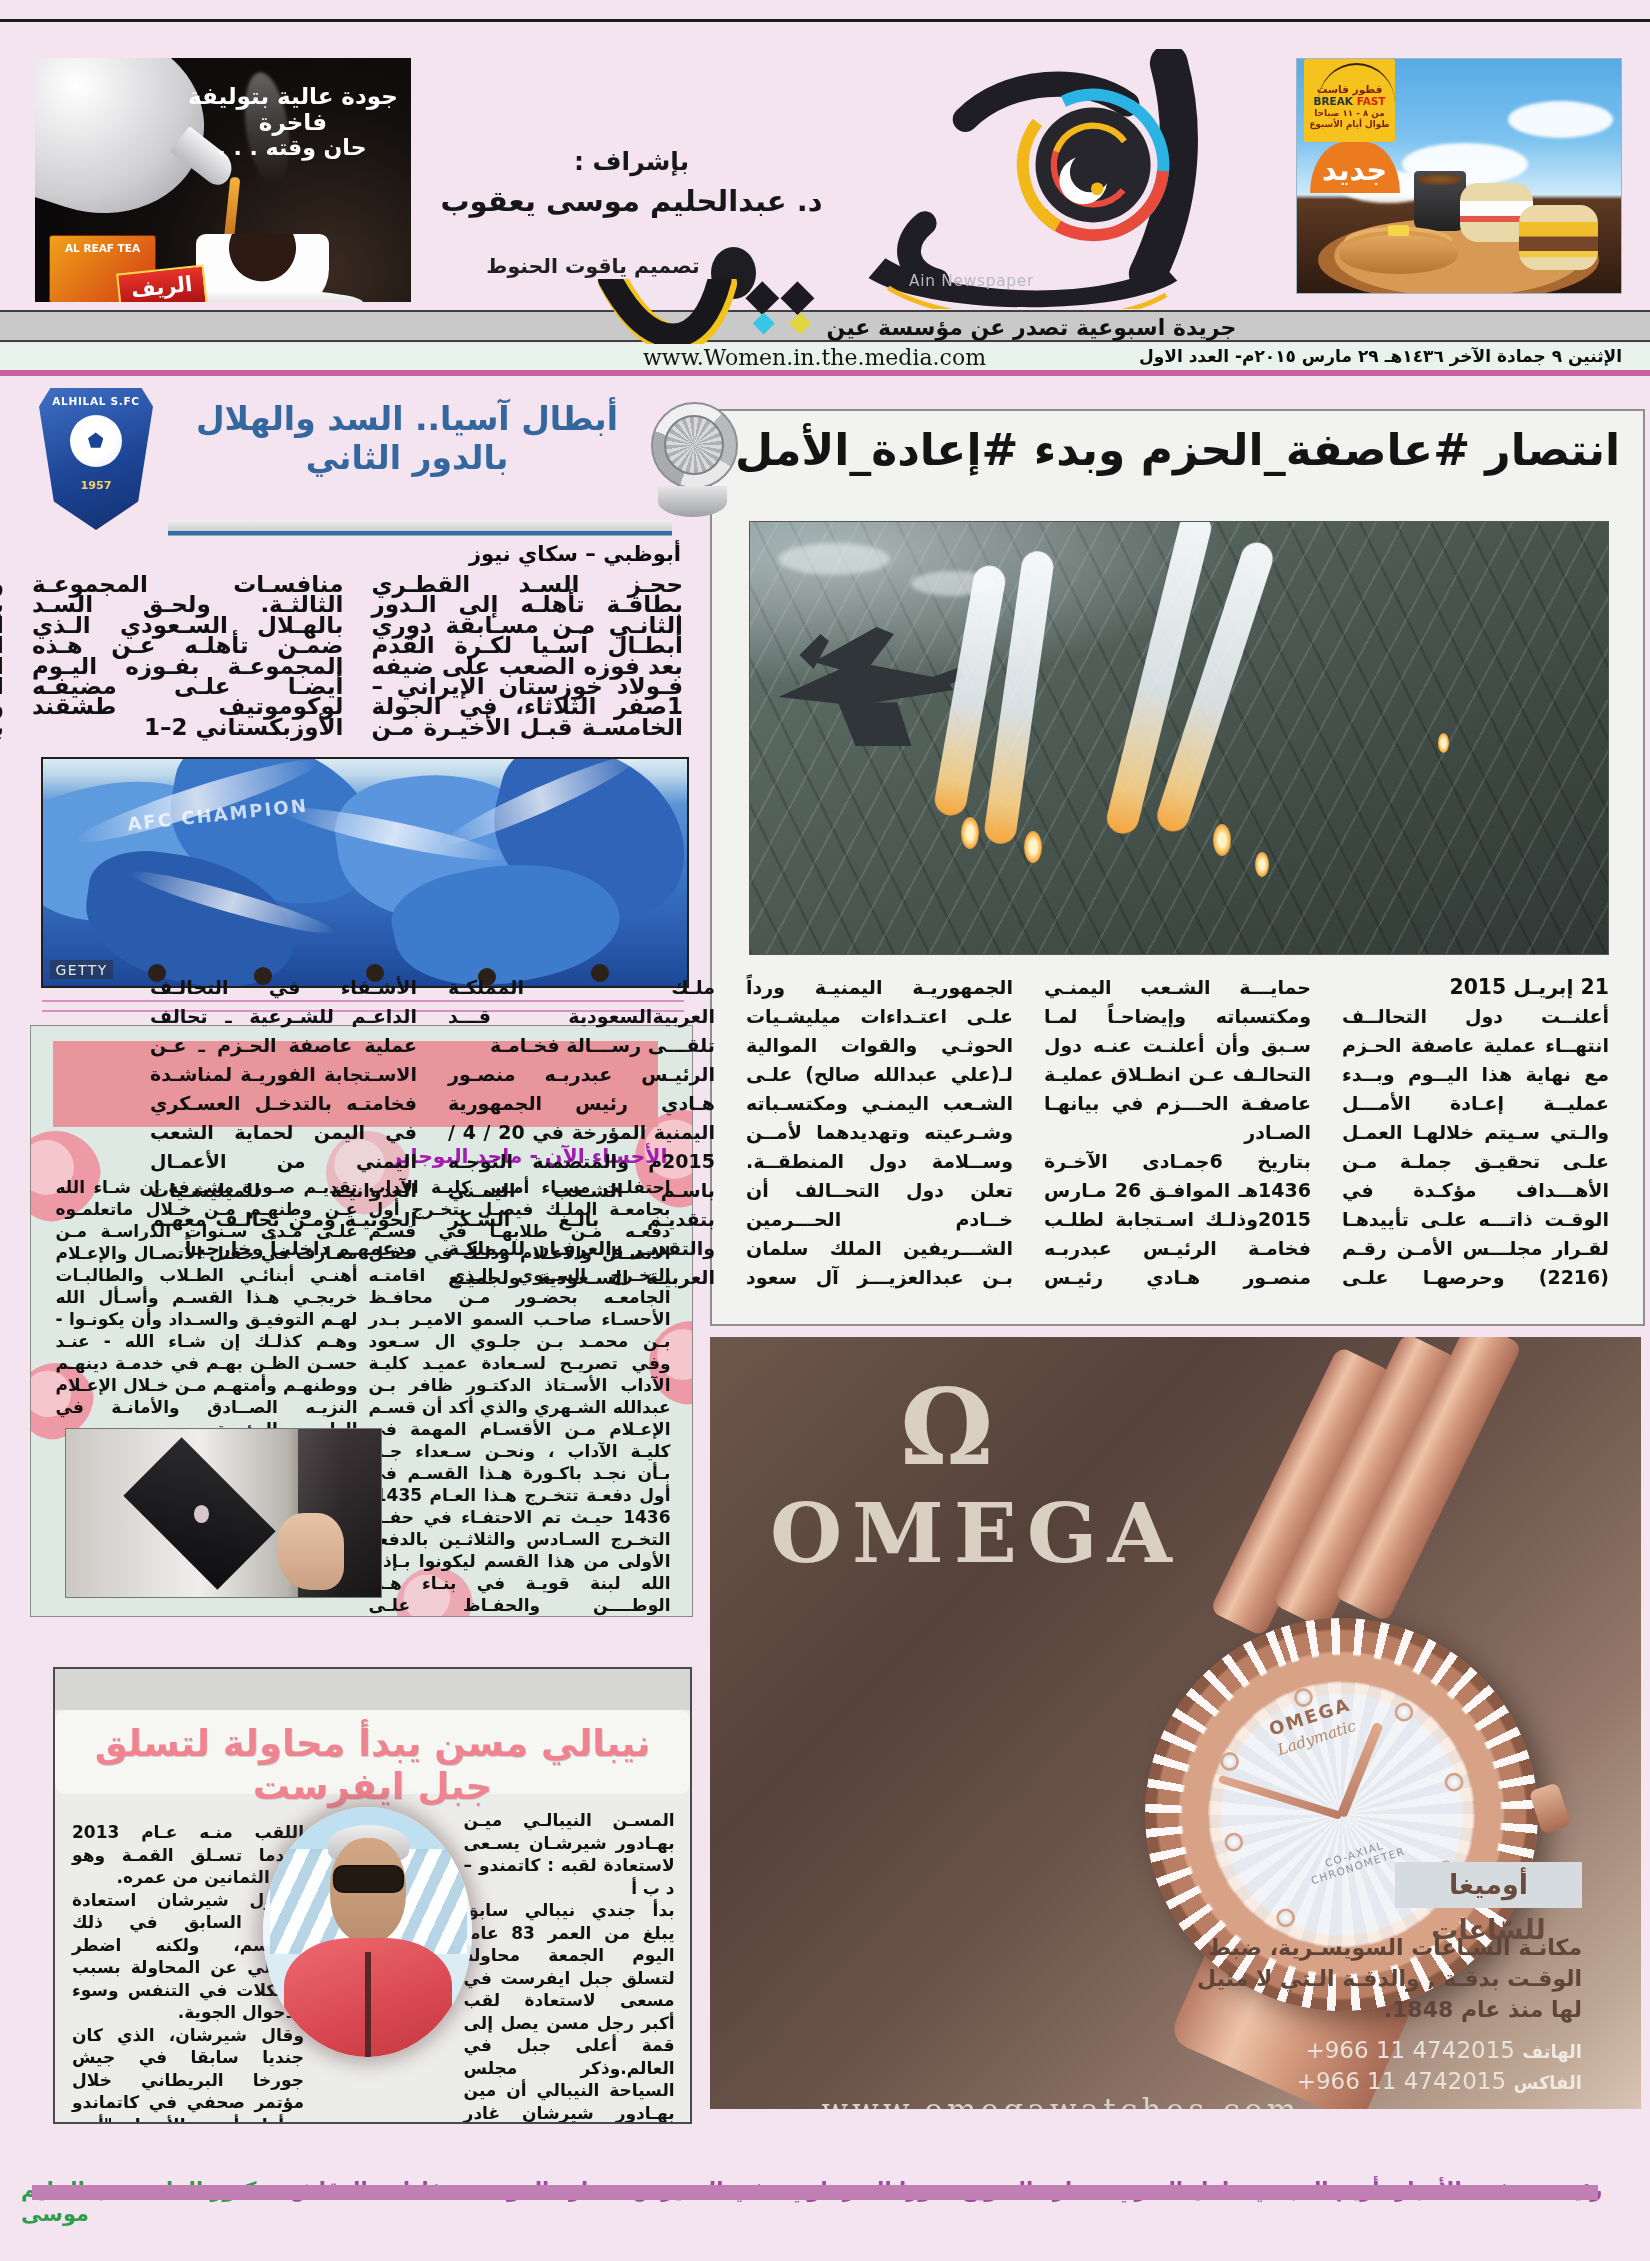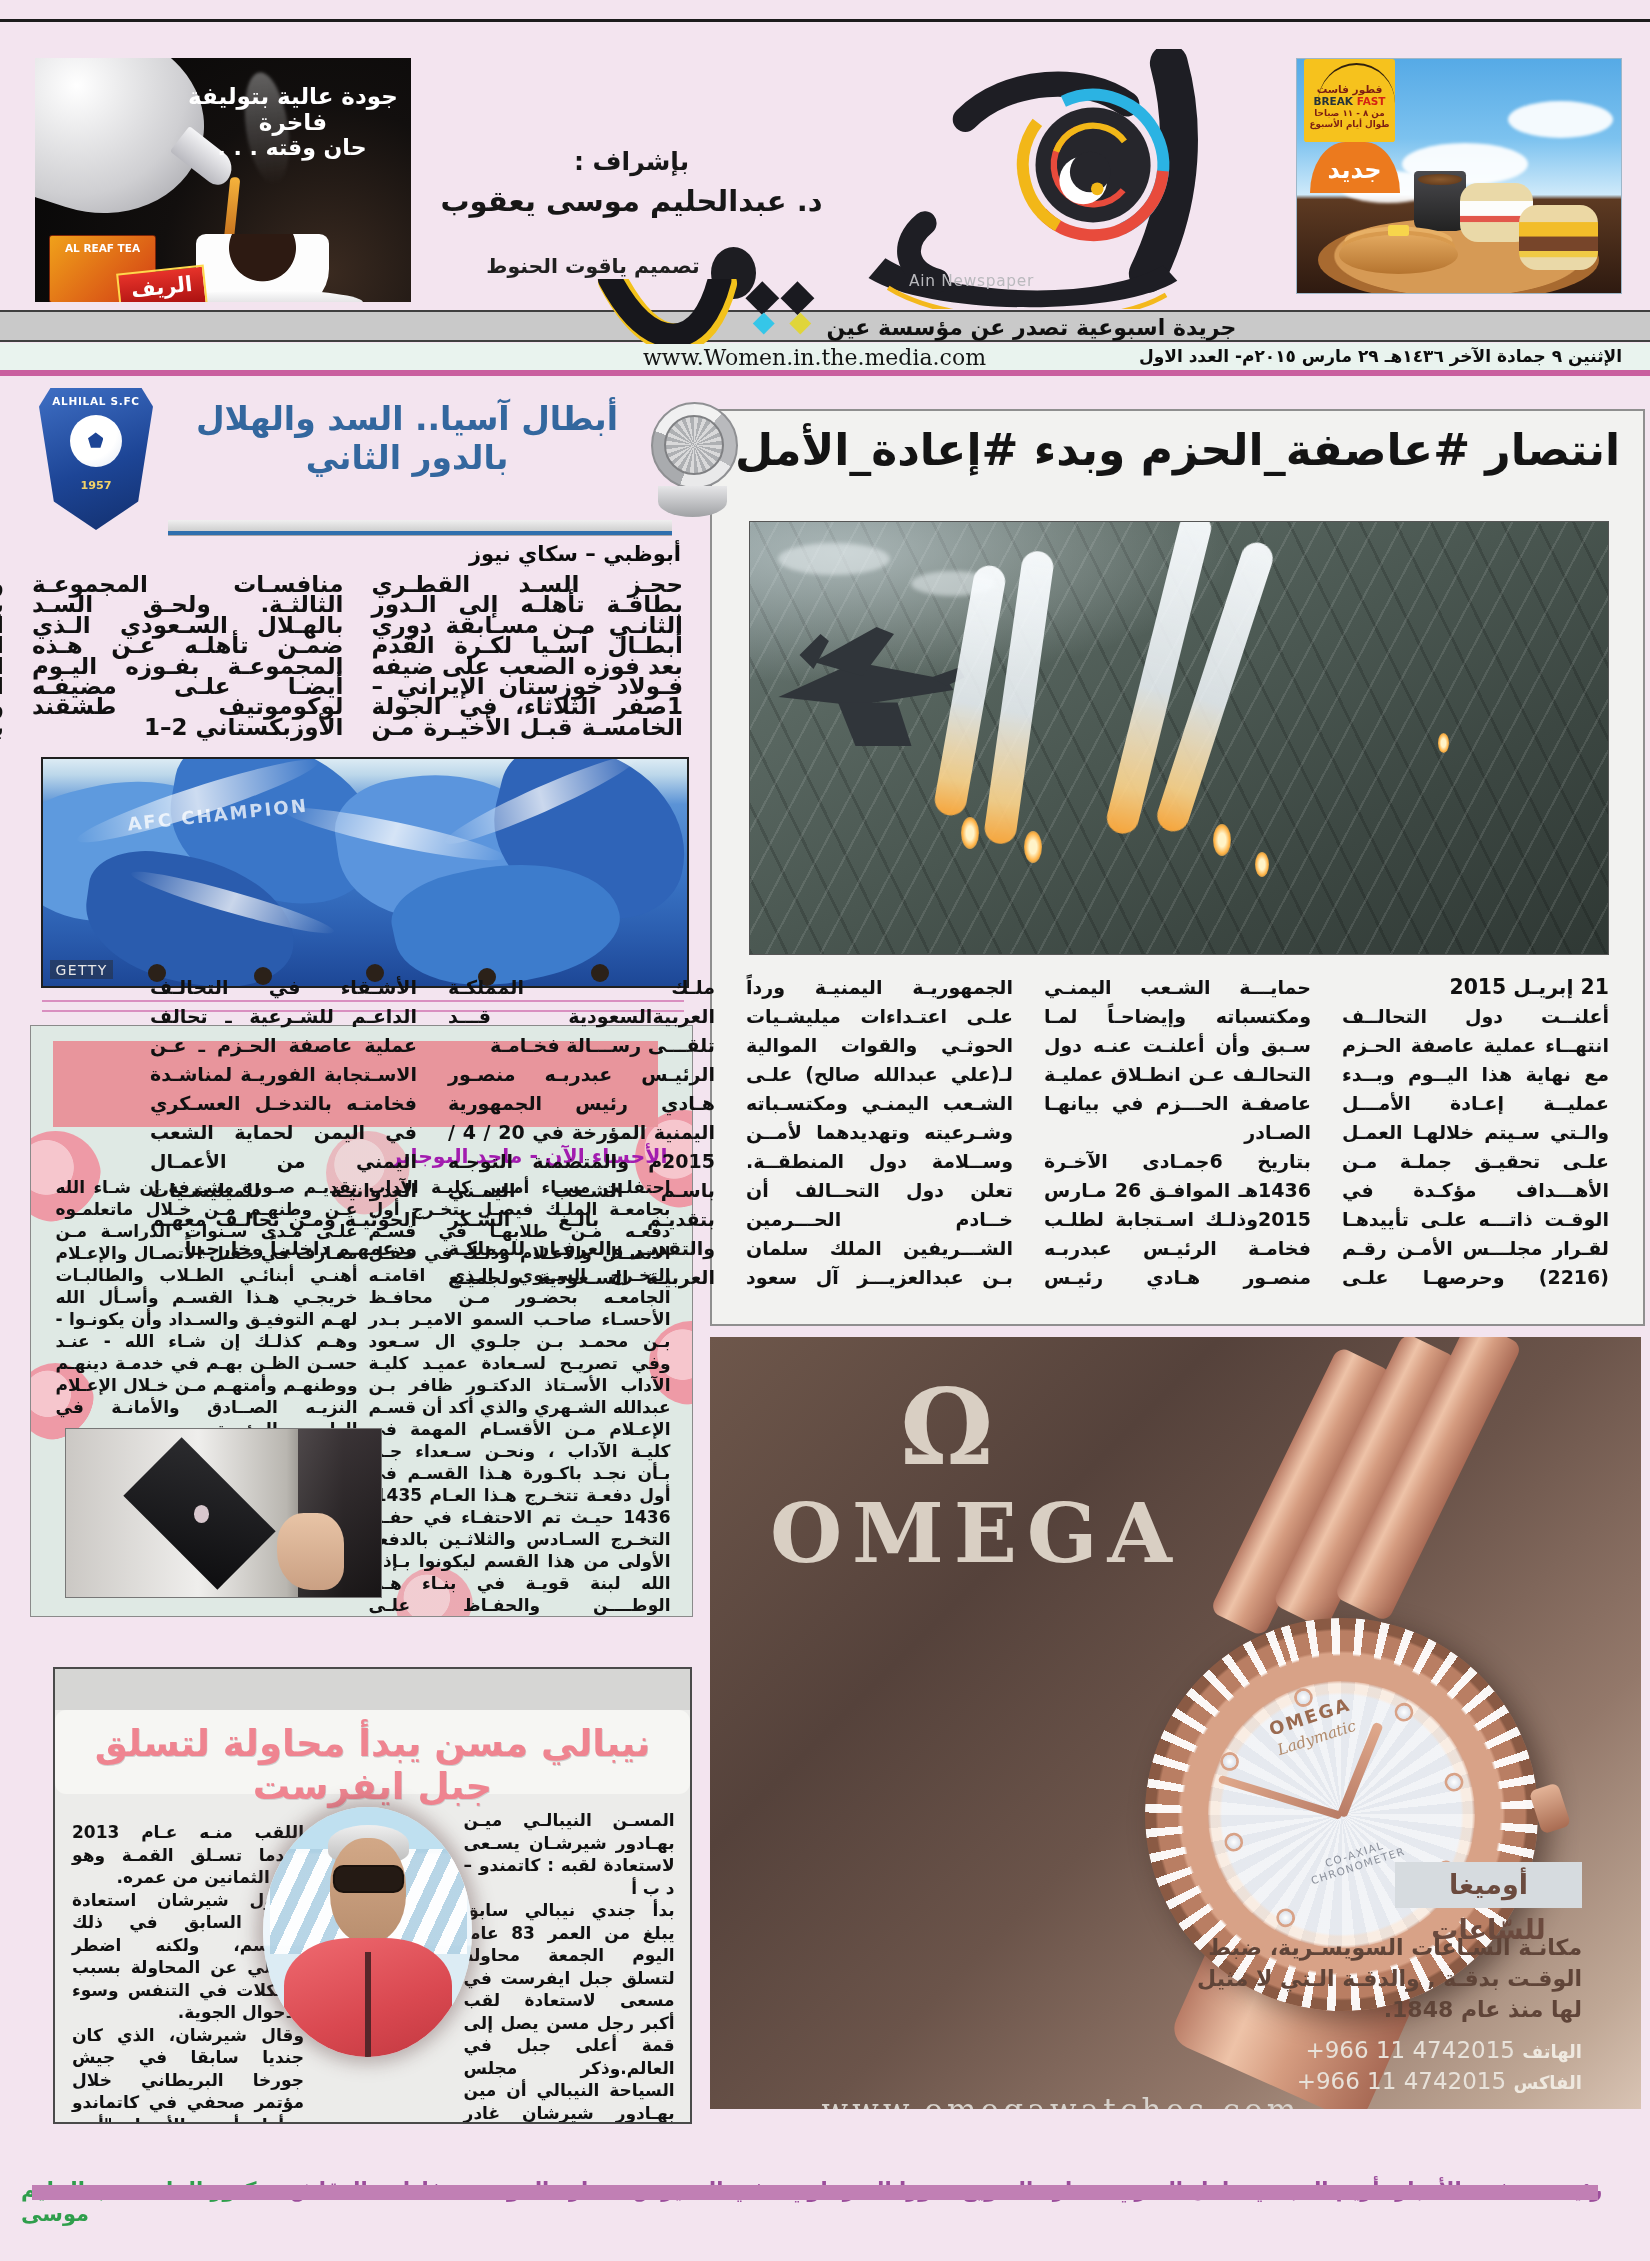--- a/index.html
+++ b/index.html
@@ -40,21 +40,21 @@
   .bk-ad{position:absolute;left:1296px;top:58px;width:324px;height:234px;overflow:hidden;border:0.7px solid #9db7c9;
      background:linear-gradient(180deg,#56aae6 0%,#7cc2ef 34%,#cfeafa 58%,#5d3a22 60%,#2e1a10 100%);}
   .bk-cloud{position:absolute;background:rgba(255,255,255,.92);border-radius:50%;filter:blur(1.4px);}
   .bk-title{position:absolute;right:11.2px;top:28px;width:211px;direction:rtl;text-align:center;color:#fff;font-size:33px;font-weight:900;text-shadow:0 1.4px 2.8px rgba(40,90,130,.5);}
   .bk-sun{position:absolute;left:7px;top:0;width:91px;height:83px;background:#f6c21d;border-radius:2.8px;color:#7c1d12;text-align:center;}
   .bk-sun .ar{font-size:10.5px;font-weight:900;margin-top:24px;direction:rtl;}
   .bk-sun .en{font-size:10.5px;font-weight:900;color:#243239;}
   .bk-sun .en b{color:#d42313;}
   .bk-sun .hrs{font-size:8.8px;font-weight:900;direction:rtl;line-height:1.25;margin-top:1.4px;}
   .bk-rays{position:absolute;left:14px;top:4.2px;width:77px;height:38px;border-radius:50% 50% 0 0/100% 100% 0 0;border-top:2.1px solid #32220e;}
-  .bk-new{position:absolute;left:12.6px;top:83px;width:90px;height:51px;background:#ec7a1e;border-radius:63px 63px 0 0/91px 91px 0 0;color:#fff;font-size:24px;font-weight:900;text-align:center;line-height:56px;direction:rtl;}
+  .bk-new{position:absolute;left:12.6px;top:83px;width:90px;height:51px;background:#ec7a1e;border-radius:63px 63px 0 0/91px 91px 0 0;color:#fff;font-size:29px;font-weight:900;text-align:center;line-height:56px;direction:rtl;}
   .bk-tray{position:absolute;left:21px;top:159px;width:281px;height:84px;background:radial-gradient(ellipse at 50% 45%,#d69a55 0 62%,#a86a30 63% 100%);border-radius:50%;}
   .bk-pan{position:absolute;left:42px;top:176px;width:119px;height:39px;background:linear-gradient(#e2a85f,#b5742f);border-radius:50%;box-shadow:0 -7px 0 -2.8px #d89a4e,0 -14px 0 -5.6px #e7b066;}
   .bk-butter{position:absolute;left:91px;top:166px;width:21px;height:11.2px;background:#f7d54b;border-radius:2.1px;}
   .bk-muffin1{position:absolute;left:163px;top:124px;width:73px;height:59px;background:linear-gradient(#ead9a8 0 30%,#fdfdfb 31% 55%,#e2574b 56% 66%,#ead9a8 67% 100%);border-radius:18px;}
   .bk-muffin2{position:absolute;left:222px;top:146px;width:79px;height:65px;background:linear-gradient(#ecd8a4 0 26%,#f2bd2a 27% 48%,#77452a 49% 70%,#f0ca45 71% 80%,#ead9a8 81% 100%);border-radius:18px;}
   .bk-coffee{position:absolute;left:117px;top:112px;width:52px;height:60px;background:linear-gradient(#4a4a4e,#222);border-radius:4.2px 4.2px 9.8px 9.8px;}
   .bk-coffee:before{content:"";position:absolute;left:4.2px;top:2.8px;width:44px;height:11.2px;background:radial-gradient(#8a5a2e,#5a3418);border-radius:50%;}
 
   
   .gray-bar{position:absolute;left:0;top:310px;width:1650px;height:28px;background:#c9c9c9;border-top:2.8px solid #3f3f3f;border-bottom:2.8px solid #3f3f3f;}

